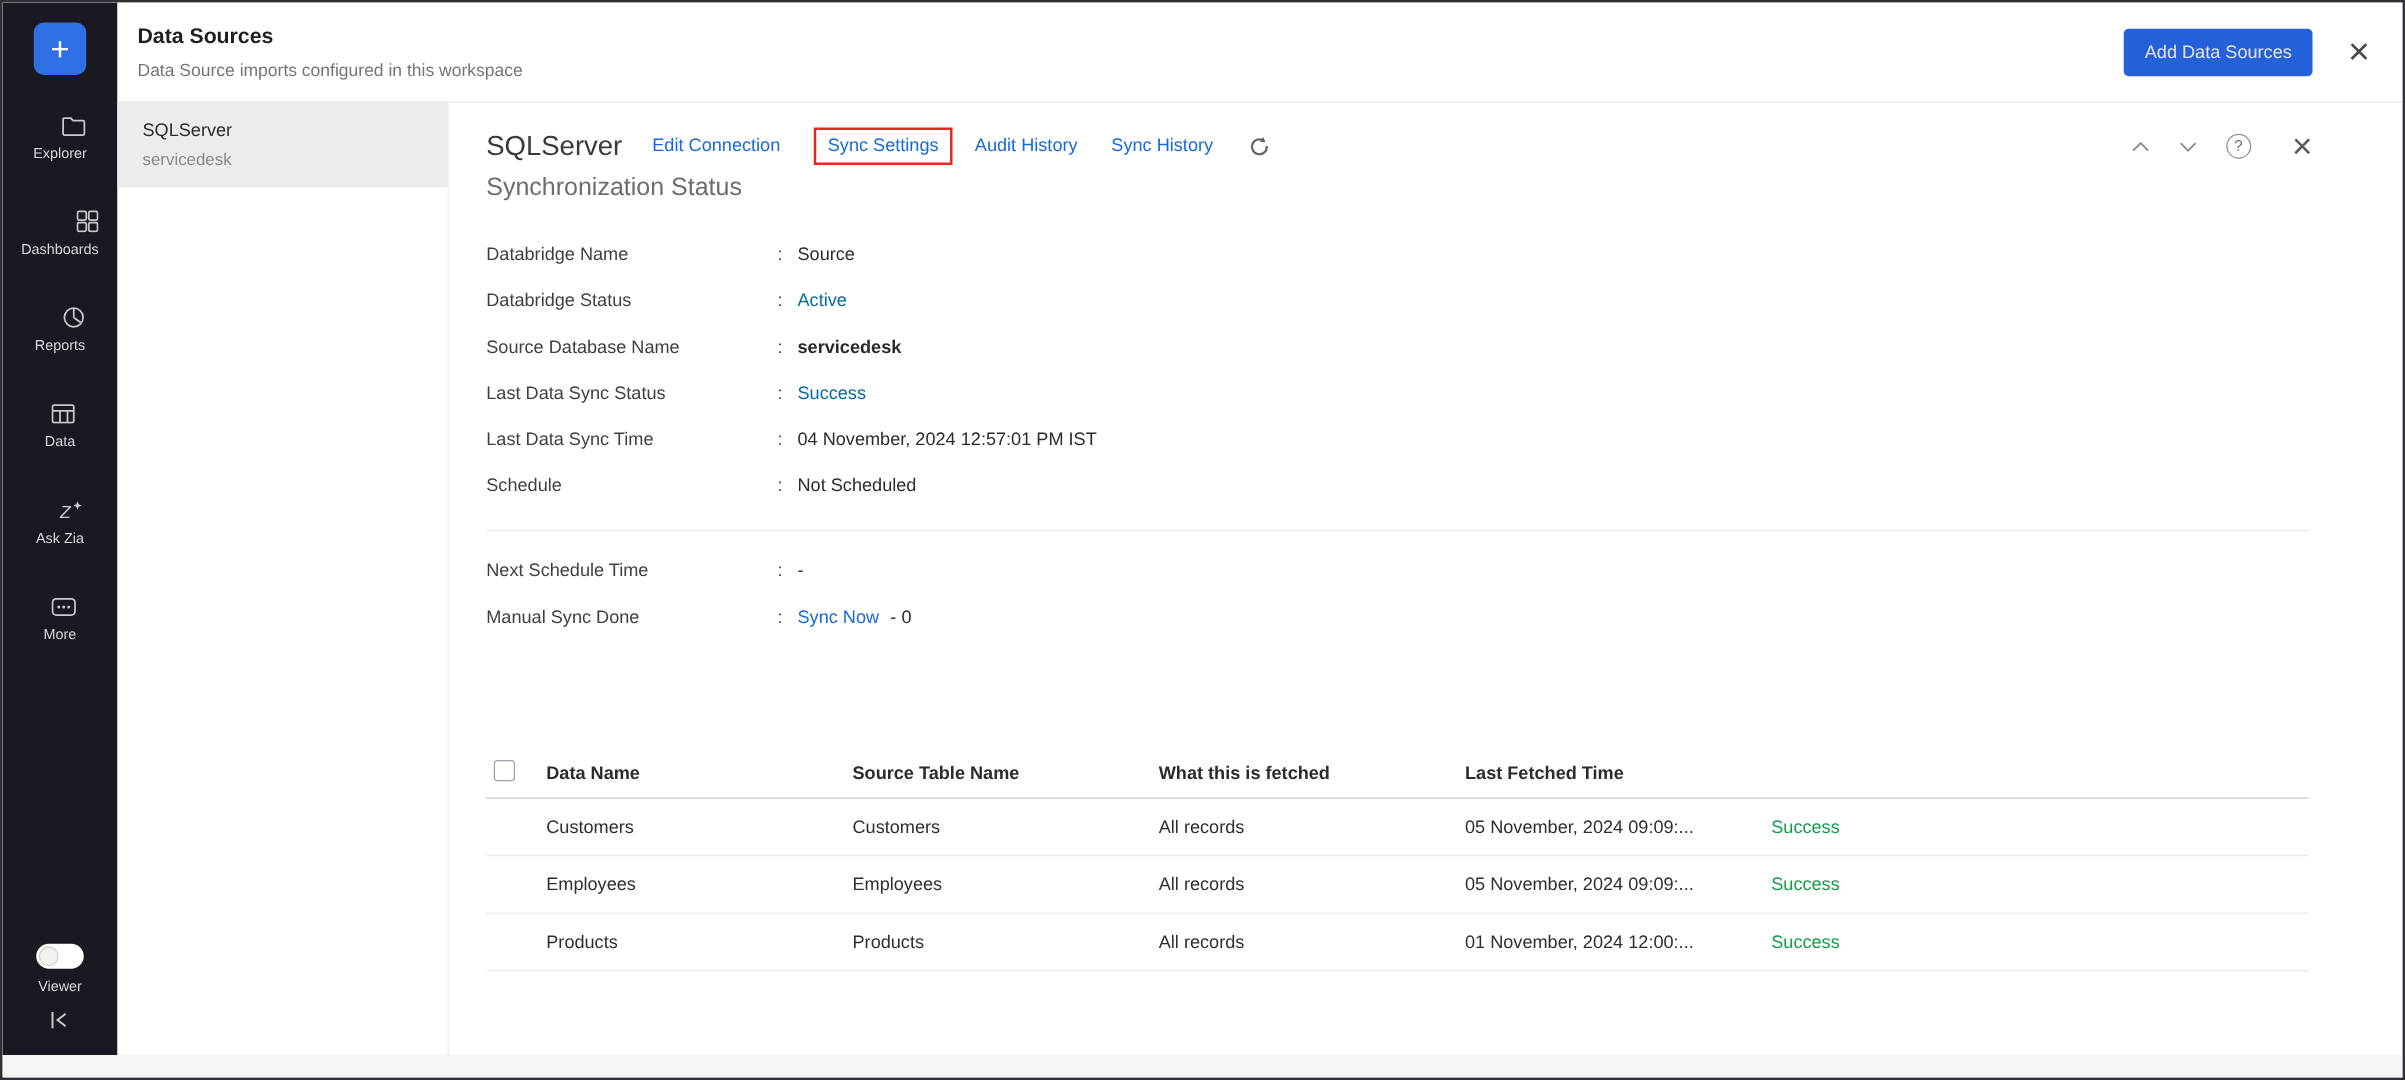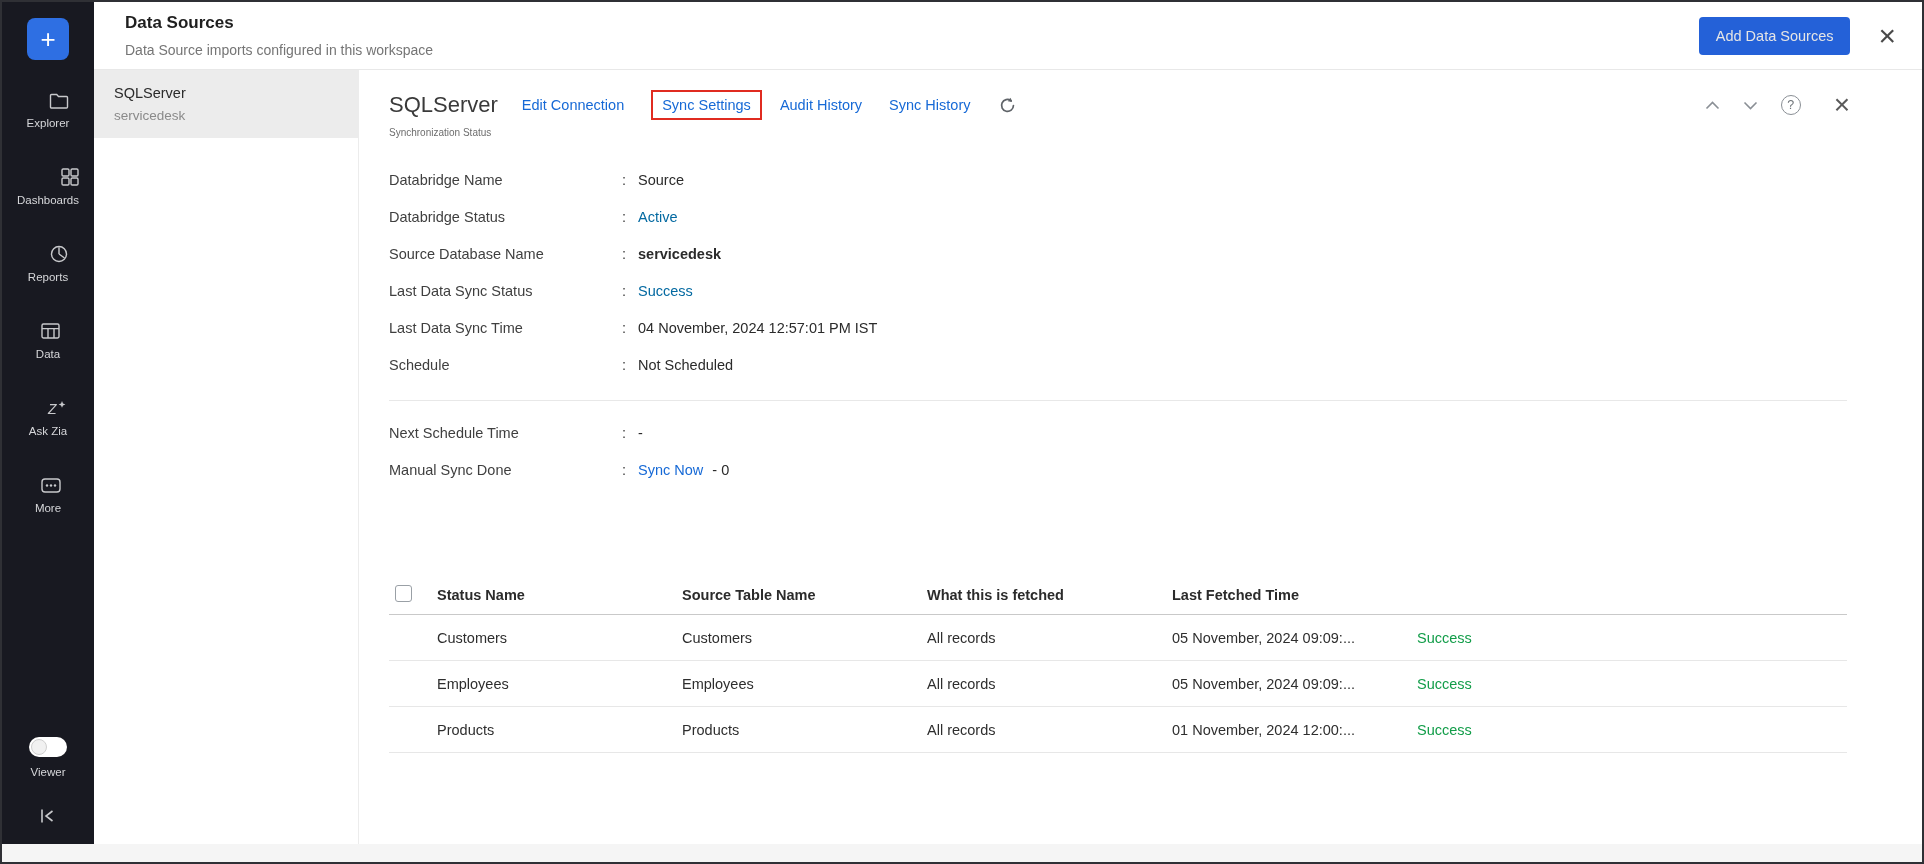--- a/index.html
+++ b/index.html
@@ -10,26 +10,26 @@
 
   
   .sidebar { width: 92px; background: #181921; display: flex; flex-direction: column; align-items: center; padding-top: 16px; flex-shrink: 0; }
   .plus-btn { width: 42px; height: 42px; background: #2e6fe3; border-radius: 8px; color: #fff; font-size: 26px; line-height: 1; display: flex; align-items: center; justify-content: center; cursor: pointer; margin-bottom: 30px; }
   .side-item { display: flex; flex-direction: column; align-items: flex-end; gap: 7px; margin-bottom: 38px; cursor: pointer; }
   .side-item .icon { height: 20px; display: flex; align-items: center; justify-content: center; }
   .side-item .lbl { font-size: 11.5px; color: #d6d7da; white-space: nowrap; }
   .side-spacer { flex: 1; }
   .toggle { width: 38px; height: 20px; background: #ffffff; border-radius: 10px; position: relative; cursor: pointer; margin-bottom: 9px; }
   .toggle .knob { position: absolute; left: 2px; top: 2px; width: 16px; height: 16px; border-radius: 50%; background: #f1f1f1; border: 1px solid #cfcfcf; }
-  .viewer-lbl { font-size: 11.5px; color: #d6d7da; margin-bottom: 30px; }
+  .viewer-lbl { font-size: 11.5px; color: #d6d7da; margin-bottom: 12px; }
   .collapse-btn { margin-bottom: 20px; cursor: pointer; display: flex; }
 
   
   .content { flex: 1; display: flex; flex-direction: column; min-width: 0; background: #fff; }
-  .page-header { height: 68px; display: flex; align-items: center; padding: 0 26px 0 31px; border-bottom: 1px solid #e8e8e8; flex-shrink: 0; }
+  .page-header { height: 80px; display: flex; align-items: center; padding: 0 26px 0 16px; border-bottom: 1px solid #e8e8e8; flex-shrink: 0; }
   .ph-title { font-size: 17px; font-weight: bold; color: #1f1f1f; margin-bottom: 9px; }
   .ph-sub { font-size: 14px; color: #757575; }
   .ph-spacer { flex: 1; }
   .add-btn { background: #2461d8; color: #e5e5e5; font-size: 14.5px; padding: 11px 17px; border: none; border-radius: 4px; cursor: pointer; margin-right: 28px; font-family: "Liberation Sans", sans-serif; }
   .ph-close { font-size: 30px; color: #4a4a4a; line-height: 1; cursor: pointer; }
 
   
   .body-row { flex: 1; display: flex; min-height: 0; }
   .source-list { width: 265px; border-right: 1px solid #ececec; flex-shrink: 0; }
   .source-item { padding: 15px 20px; cursor: pointer; }
@@ -41,21 +41,21 @@
   .detail-head { display: flex; align-items: center; margin-right: 72px; }
   .detail-title { font-size: 22px; color: #3a3a3a; margin-right: 24px; }
   .tab-link { color: #1669d6; font-size: 14.5px; margin-right: 27px; cursor: pointer; text-decoration: none; }
   .tab-link.highlight { border: 2px solid #e02b20; padding: 5px 9px; margin-right: 18px; }
   .refresh-btn { cursor: pointer; display: flex; margin-left: 2px; }
   .head-actions { margin-left: auto; display: flex; align-items: center; gap: 23px; }
   .chev-btn { cursor: pointer; display: flex; }
   .help-btn { width: 20px; height: 20px; border: 1.5px solid #8a8f95; border-radius: 50%; color: #6d7277; font-size: 12.5px; display: flex; align-items: center; justify-content: center; cursor: pointer; }
   .detail-close { font-size: 28px; color: #5a5a5a; line-height: 1; cursor: pointer; margin-left: 10px; }
 
-  .section-title { font-size: 10px; color: #6d6d6d; margin-top: 7px; }
+  .section-title { font-size: 20px; color: #6d6d6d; margin-top: 7px; }
 
   .fields { margin-top: 34px; }
   .field-row { display: flex; margin-bottom: 20px; font-size: 14.5px; line-height: 17px; }
   .f-label { width: 233px; color: #3f3f3f; flex-shrink: 0; }
   .f-colon { width: 16px; color: #3f3f3f; flex-shrink: 0; }
   .f-value { color: #2b2b2b; }
   .f-value.green { color: #0369a1; }
   .f-value.bold { font-weight: bold; }
   .link { color: #1669d6; cursor: pointer; text-decoration: none; }
   .val-after-link { color: #2b2b2b; margin-left: 9px; }
@@ -256,21 +256,21 @@
               <span class="f-label">Manual Sync Done</span>
               <span class="f-colon">:</span>
               <a class="link">Sync Now</a>
               <span class="val-after-link">- 0</span>
             </div>
           </div>
 
           <div class="table">
             <div class="trow thead">
               <div class="tcell"><span class="checkbox"></span></div>
-              <div class="tcell">Status Name</div>
+              <div class="tcell">Data Name</div>
               <div class="tcell">Source Table Name</div>
               <div class="tcell">What this is fetched</div>
               <div class="tcell">Last Fetched Time</div>
             </div>
 
             <div class="trow">
               <div class="tcell"></div>
               <div class="tcell">Customers</div>
               <div class="tcell">Customers</div>
               <div class="tcell">All records</div>

